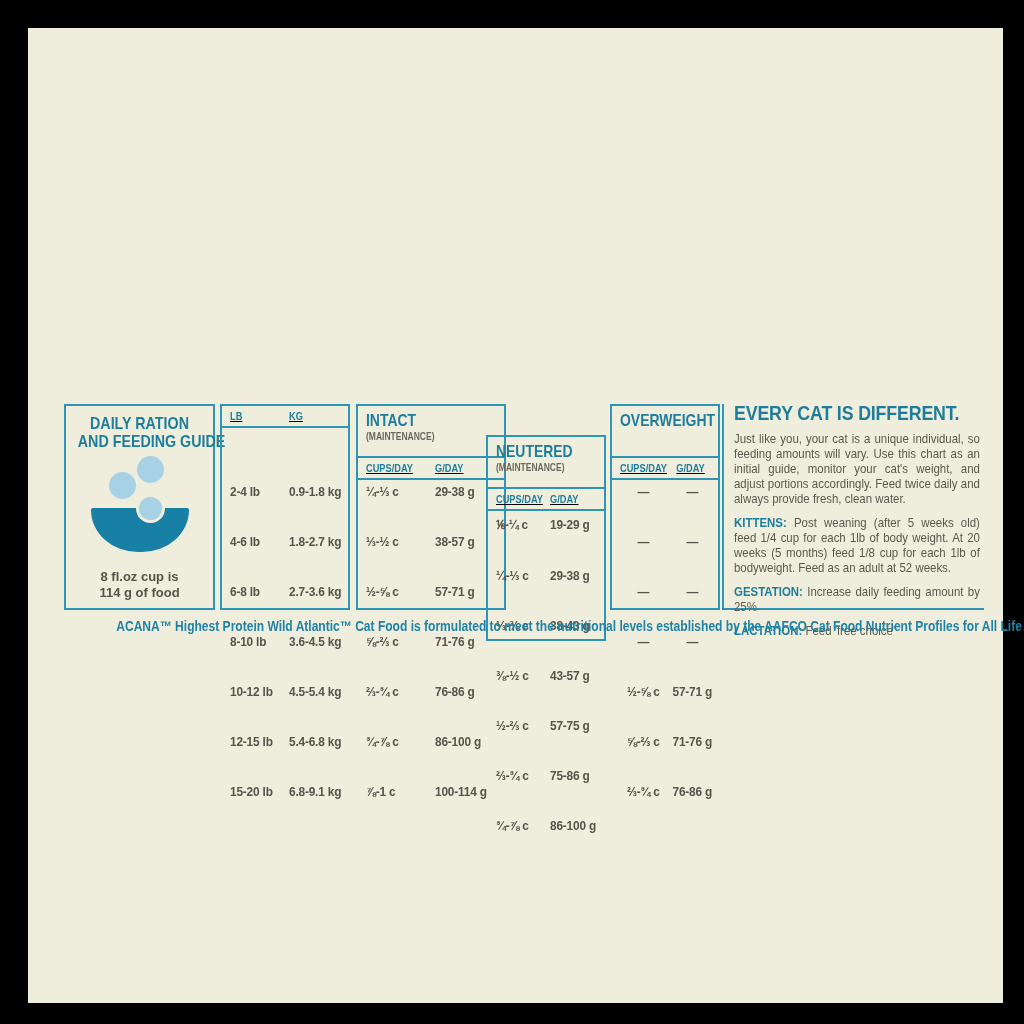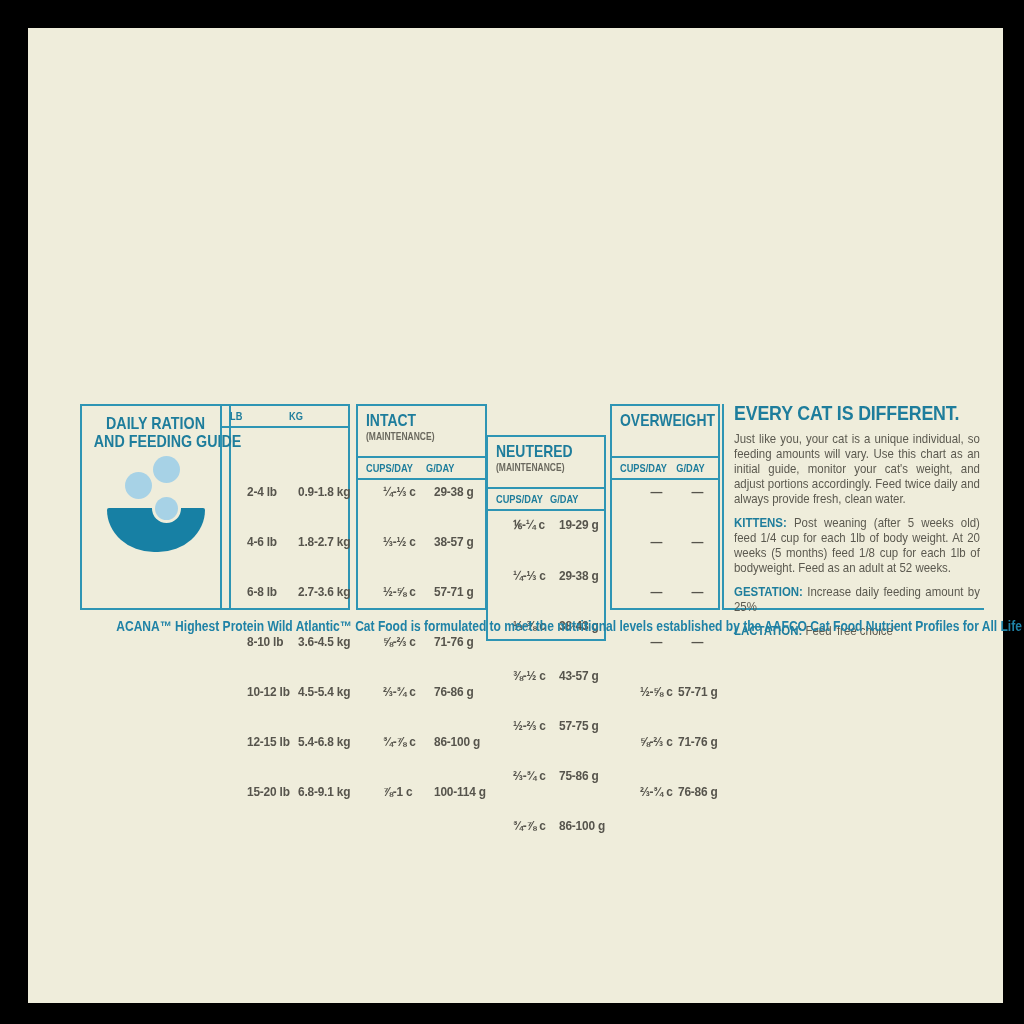--- a/index.html
+++ b/index.html
@@ -10,43 +10,43 @@
     --gray2:#5B594F;
     --lightblue:#A7D2E6;
     --bowl:#1780A4;
   }
   *{margin:0;padding:0;box-sizing:border-box;}
   html,body{width:1024px;height:1024px;}
   body{background:#000;position:relative;font-family:"Liberation Sans",sans-serif;overflow:hidden;}
   .sheet{position:absolute;left:28px;top:28px;width:975px;height:975px;background:var(--cream);}
 
   
-  .panel{position:absolute;left:36px;top:376px;width:151px;height:206px;border:2px solid var(--line);margin-left:16px;}
+  .panel{position:absolute;left:36px;top:376px;width:151px;height:206px;border:2px solid var(--line);}
   .panel-title{margin-top:9px;text-align:center;}
   .panel-title div{font-size:17px;line-height:18px;font-weight:700;color:var(--teal);transform:scaleX(0.84);transform-origin:50% 50%;white-space:nowrap;}
   .bowl-block{position:relative;width:104px;height:96px;margin:5px auto 0;}
   .kibble{position:absolute;border-radius:50%;background:var(--lightblue);}
   .k1{left:49px;top:0;width:27px;height:27px;}
   .k2{left:21px;top:16px;width:27px;height:27px;}
   .k3{left:51px;top:41px;width:23px;height:23px;box-shadow:0 0 0 3px var(--cream);z-index:2;}
   .bowl{position:absolute;left:3px;top:52px;width:98px;height:44px;background:var(--bowl);border-radius:2px 2px 49px 49px / 2px 2px 44px 44px;z-index:1;}
   .cup-note{position:absolute;left:0;right:0;bottom:7px;text-align:center;font-size:13px;font-weight:700;color:var(--gray);line-height:16px;}
 
   
   .colbox{position:absolute;top:376px;height:206px;border:2px solid var(--line);}
   #col-weight{left:192px;width:130px;}
-  #col-intact{left:328px;width:131px;}
+  #col-intact{left:328px;width:150px;}
   #col-neutered{left:458px;width:120px;margin-top:31px;}
   #col-overweight{left:582px;width:110px;text-align:center;}
   .hdr{height:52px;padding:6px 4px 0 8px;border-bottom:2px solid var(--line);}
   .tline{font-size:17px;line-height:17px;font-weight:700;color:var(--teal);transform:scaleX(0.82);transform-origin:0 50%;white-space:nowrap;}
   .subtitle{font-size:10px;font-weight:700;color:#6A685E;margin-top:2px;transform:scaleX(0.85);transform-origin:0 50%;white-space:nowrap;}
-  .subrow{height:22px;display:grid;grid-template-columns:50% 50%;align-items:center;padding-left:8px;border-bottom:2px solid var(--line);}
+  .subrow{height:22px;display:grid;grid-template-columns:50% 50%;align-items:center;padding-left:8px;border-bottom:2px solid var(--line);text-decoration:underline;}
   .subcell{font-size:10.5px;font-weight:700;color:var(--teal);transform:scaleX(0.88);transform-origin:0 50%;white-space:nowrap;}
-  .rows{position:absolute;top:76px;bottom:0;left:0;right:0;padding:3px 0 3px 25px;display:flex;flex-direction:column;justify-content:space-between;gap:36px;}
+  .rows{position:absolute;top:76px;bottom:0;left:0;right:0;padding:3px 0 3px 8px;display:flex;flex-direction:column;justify-content:space-between;gap:36px;}
   .drow{display:grid;grid-template-columns:50% 50%;height:17px;align-items:center;}
   .dcell{font-size:12.5px;font-weight:700;color:var(--gray);letter-spacing:-0.2px;white-space:nowrap;transform:scaleX(0.95);transform-origin:0 50%;}
 
   
   .vrule{position:absolute;left:694px;top:376px;width:2px;height:206px;background:var(--line);}
   .hrule{position:absolute;left:694px;top:580px;width:262px;height:2px;background:var(--line);}
   .sidebar{position:absolute;left:706px;top:373px;width:290px;transform:scaleX(0.848);transform-origin:0 0;}
   .sb-heading{font-size:21px;line-height:23px;font-weight:700;color:var(--teal);letter-spacing:-0.2px;white-space:nowrap;}
   .sb-intro,.sb-sec{margin-top:7px;font-size:13.5px;line-height:15px;text-align:justify;color:var(--gray2);}
   .sb-sec{margin-top:9px;}
@@ -64,20 +64,24 @@
     <div class="panel-title">
       <div>DAILY RATION</div>
       <div>AND FEEDING GUIDE</div>
     </div>
     <div class="bowl-block">
       <span class="kibble k1"></span>
       <span class="kibble k2"></span>
       <span class="kibble k3"></span>
       <span class="bowl"></span>
     </div>
+    <div class="cup-note">
+      <div>8 fl.oz cup is</div>
+      <div>114 g of food</div>
+    </div>
   </section>
 
   <section class="colbox" id="col-weight">
       <div class="subrow">
         <span class="subcell">LB</span>
         <span class="subcell">KG</span>
       </div>
       <div class="rows">
         <div class="drow">
           <span class="dcell">2-4 lb</span>

